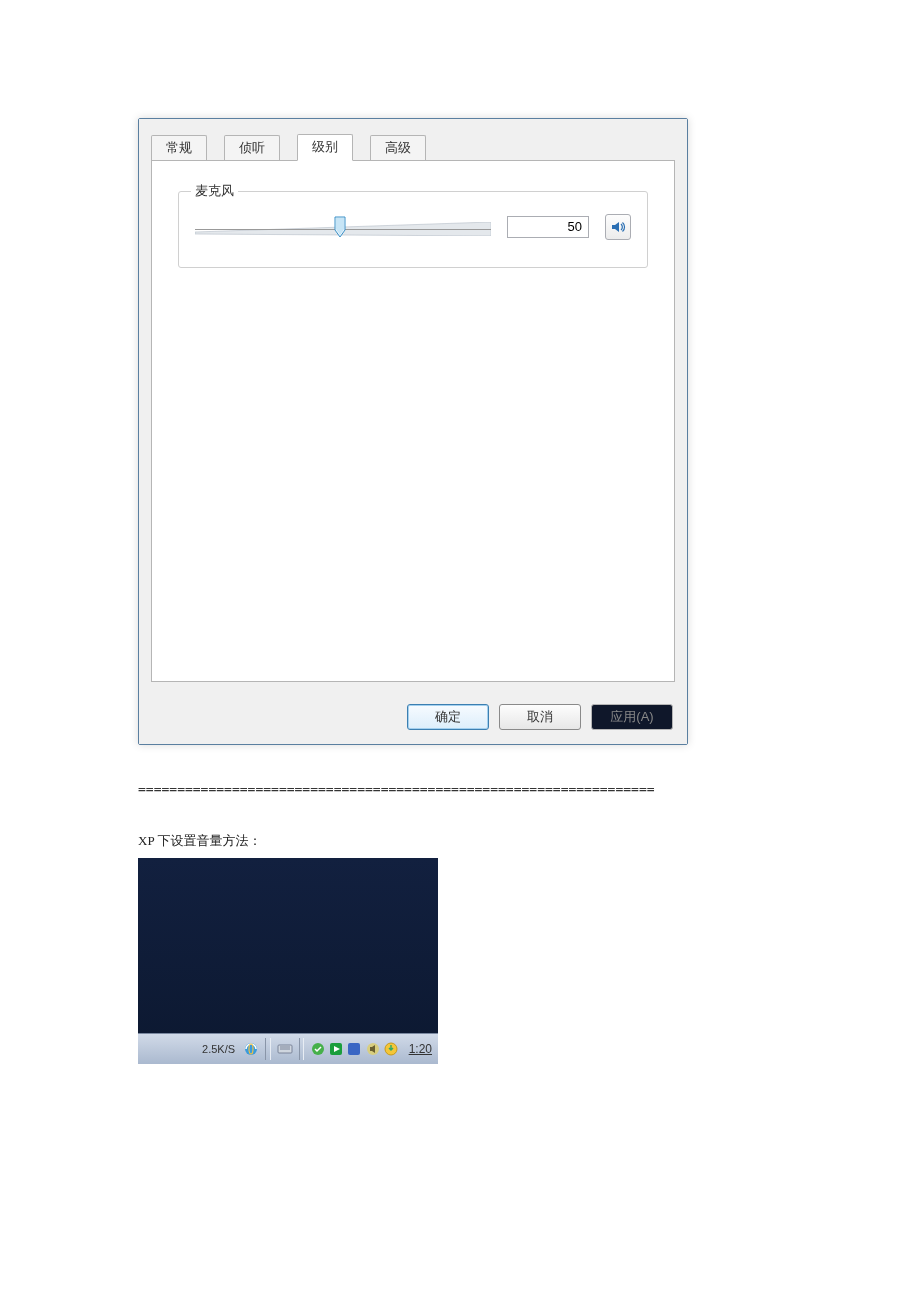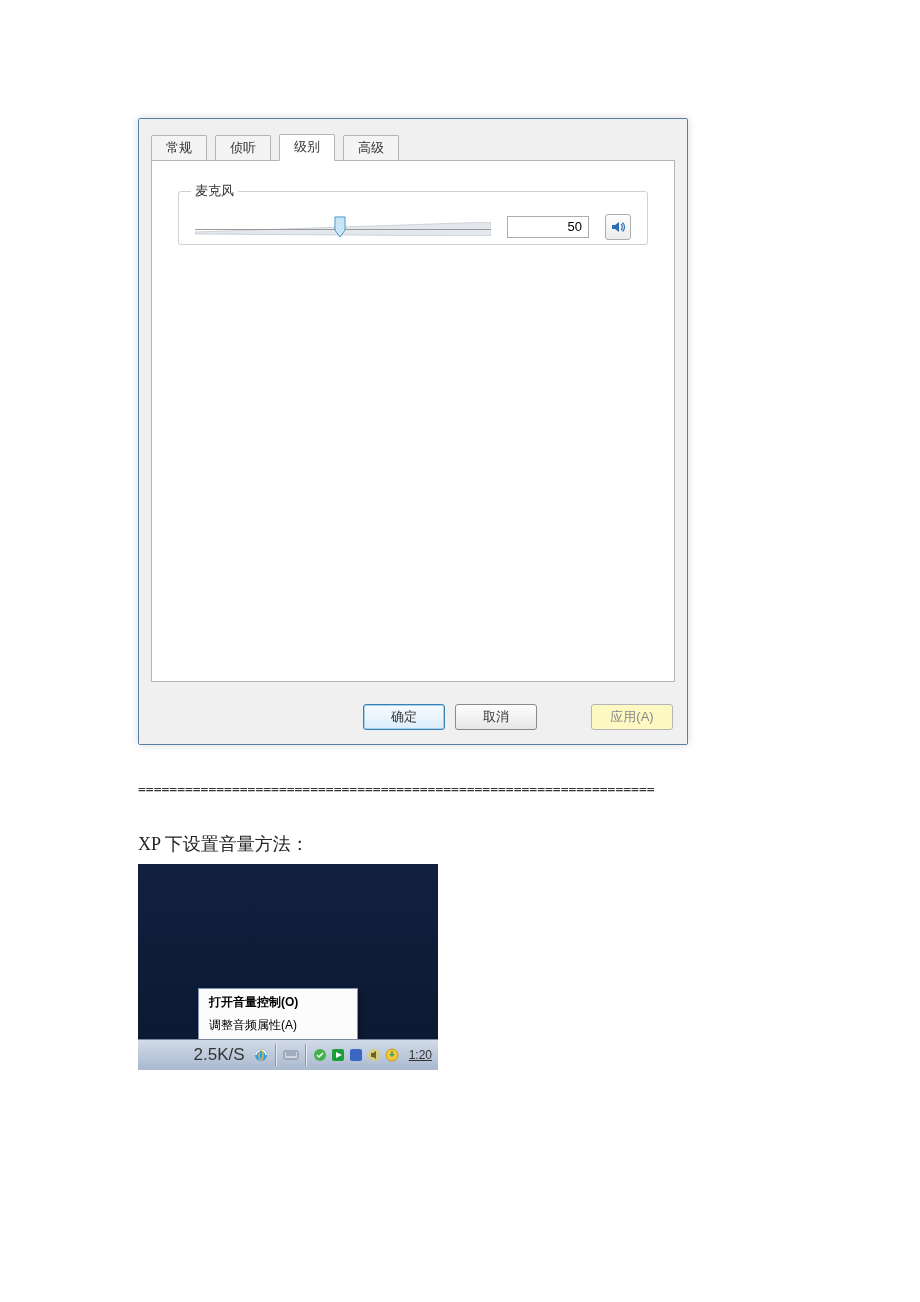--- a/index.html
+++ b/index.html
@@ -54,21 +54,21 @@
     align-items:center;
     justify-content:center;
     box-shadow: inset 0 1px 0 rgba(255,255,255,0.3);
   }
   .close-btn svg { display:block; }
   
   .tab-strip {
     display:flex;
     align-items:flex-end;
     padding: 14px 12px 0 12px;
-    gap: 8px;
+    gap: 17px;
     background: #f0f0f0;
     border-bottom: none;
   }
   .tab {
     padding: 3px 14px 4px 14px;
     font-size: 13px;
     border: 1px solid #b5b5b5;
     border-bottom: none;
     background: #f4f4f4;
     border-radius: 2px 2px 0 0;
@@ -89,21 +89,21 @@
     border-top: 1px solid #b5b5b5;
     min-height: 520px;
     position: relative;
     top: 0;
   }
   
   .groupbox {
     margin: 30px 26px 0 26px;
     border: 1px solid #d0d0d0;
     border-radius: 3px;
-    padding: 22px 16px 4px 16px;
+    padding: 22px 16px 27px 16px;
     position: relative;
   }
   .groupbox-label {
     position: absolute;
     top: -10px;
     left: 12px;
     background: #fff;
     padding: 0 4px;
     font-size: 13px;
     color: #333;
@@ -177,43 +177,42 @@
     color:#333;
   }
   .dlg-btn.default {
     border: 1px solid #3c7fb1;
     box-shadow: 0 0 0 1px #a3d0ef inset;
     background: linear-gradient(180deg,#f7fbff,#dceefb);
   }
   .dlg-btn.disabled {
     color:#888;
     border-color:#b5b5b5;
-    background:#fef9c3;
-    margin-left:44px;
+    background:#0f172a;
   }
   
   .para {
     margin-top: 44px;
     font-size: 15px;
     line-height: 1.6;
     color:#222;
     font-family: SimSun, "Microsoft YaHei", serif;
   }
   .divider {
     margin-top: 36px;
     font-family: monospace;
     font-size: 13px;
     letter-spacing: 0;
     white-space: nowrap;
     overflow: hidden;
     color:#333;
   }
   .para2 {
     margin-top: 36px;
-    font-size: 18px;
+    font-size: 13px;
     color:#222;
     font-family: SimSun, "Microsoft YaHei", serif;
   }
   .para3 {
     margin-top: 36px;
     font-size: 15px;
     color:#222;
     font-family: SimSun, "Microsoft YaHei", serif;
   }
   
@@ -262,21 +261,21 @@
     right:0; bottom:0;
     height: 30px;
     width: 230px;
     display:flex;
     align-items:center;
     gap: 4px;
     justify-content:flex-end;
     padding-right: 6px;
   }
   .tray .speed {
-    font-size: 17px;
+    font-size: 11px;
     color:#333;
     font-family: Arial;
     margin-right: 4px;
   }
   .tray .clock {
     font-size: 12px;
     color:#333;
     font-family: Arial;
     margin-left: 6px;
     text-decoration: underline;
@@ -345,24 +344,20 @@
   </div>
 
 
   <div class="divider">==================================================================</div>
 
   <div class="para2">XP 下设置音量方法：</div>
 
 
   <div class="xp-shot">
     <div class="xp-bottom">
-      <div class="context-menu">
-        <div class="menu-item"><b><span>打开音量控制(O)</span></b></div>
-        <div class="menu-item">调整音频属性(A)</div>
-      </div>
       <div class="xp-taskbar">
         <div class="tray">
           <span class="speed">2.5K/S</span>
           <span class="tray-icon">
             <svg width="16" height="16" viewBox="0 0 16 16">
                 <circle cx="8" cy="8" r="6" fill="#3a9bdc"></circle>
                 <path d="M3 8 A5 5 0 0 1 13 8" stroke="#fff" stroke-width="1.5" fill="none"></path>
                 <ellipse cx="8" cy="8" rx="2" ry="5" fill="none" stroke="#f5c242" stroke-width="1.2"></ellipse>
               </svg>
           </span>

